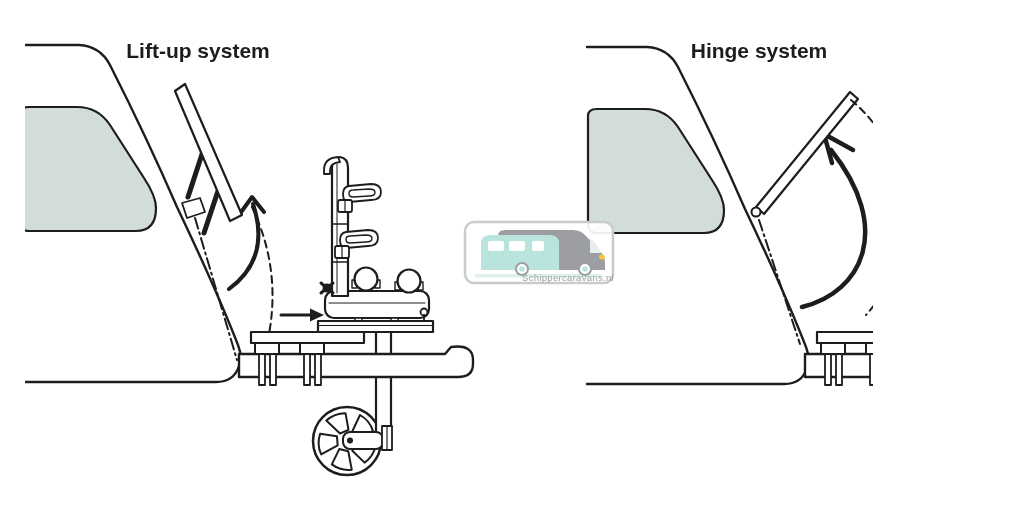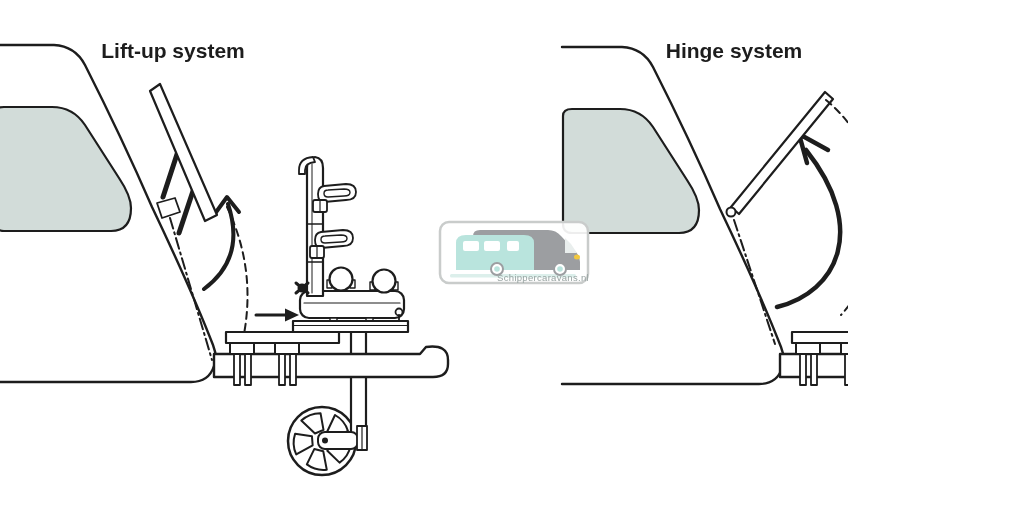--- a/index.html
+++ b/index.html
@@ -1,17 +1,17 @@
 <!DOCTYPE html>
 <html><head>
 <meta charset="utf-8">
 <style>
   html,body{margin:0;padding:0;background:#ffffff;}
   .stage{position:relative;width:848px;height:505px;background:#fff;overflow:hidden;
-         font-family:"Liberation Sans", sans-serif;}
+         font-family:"Liberation Sans", sans-serif;padding-left:25px;}
   svg{display:block;}
   text.panel-title{font-family:"Liberation Sans", sans-serif;font-weight:bold;font-size:21px;}
   text.wm-text{font-family:"Liberation Sans", sans-serif;font-size:9.5px;letter-spacing:.3px;}
 </style>
 </head>
 <body>
 
 <div class="stage">
 <svg width="1024" height="505" viewBox="0 0 1024 505" xmlns="http://www.w3.org/2000/svg">
 

